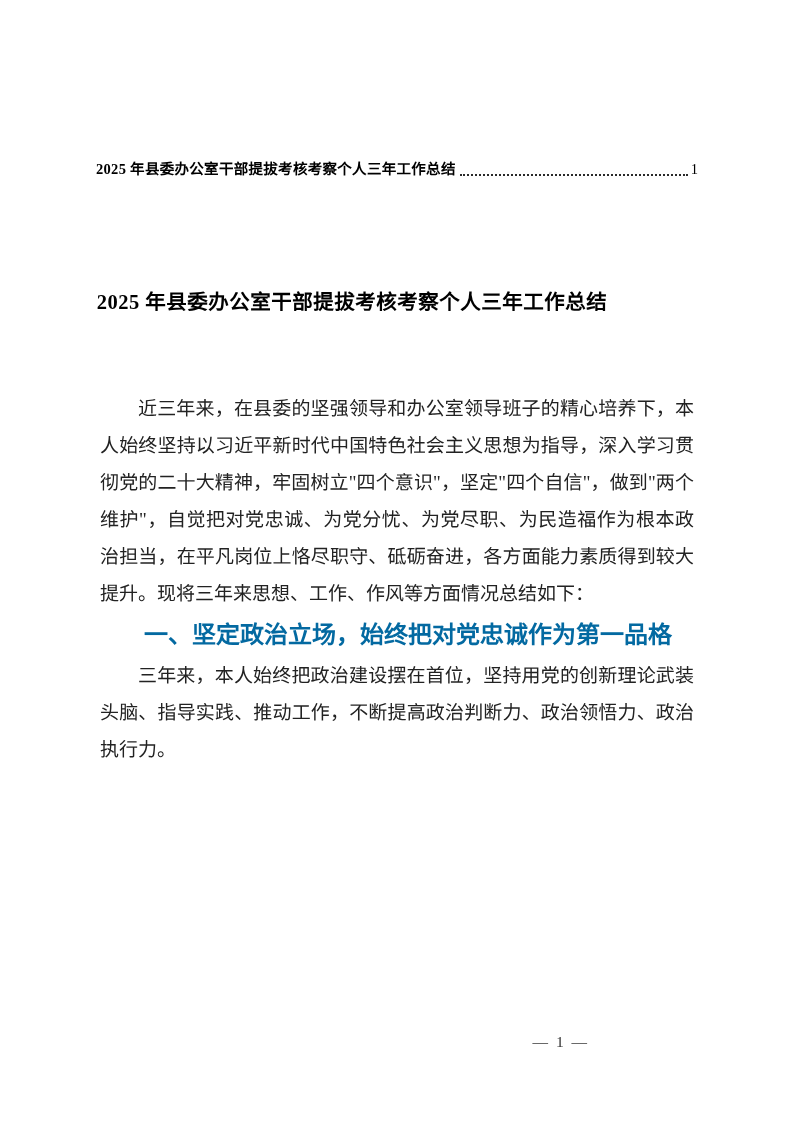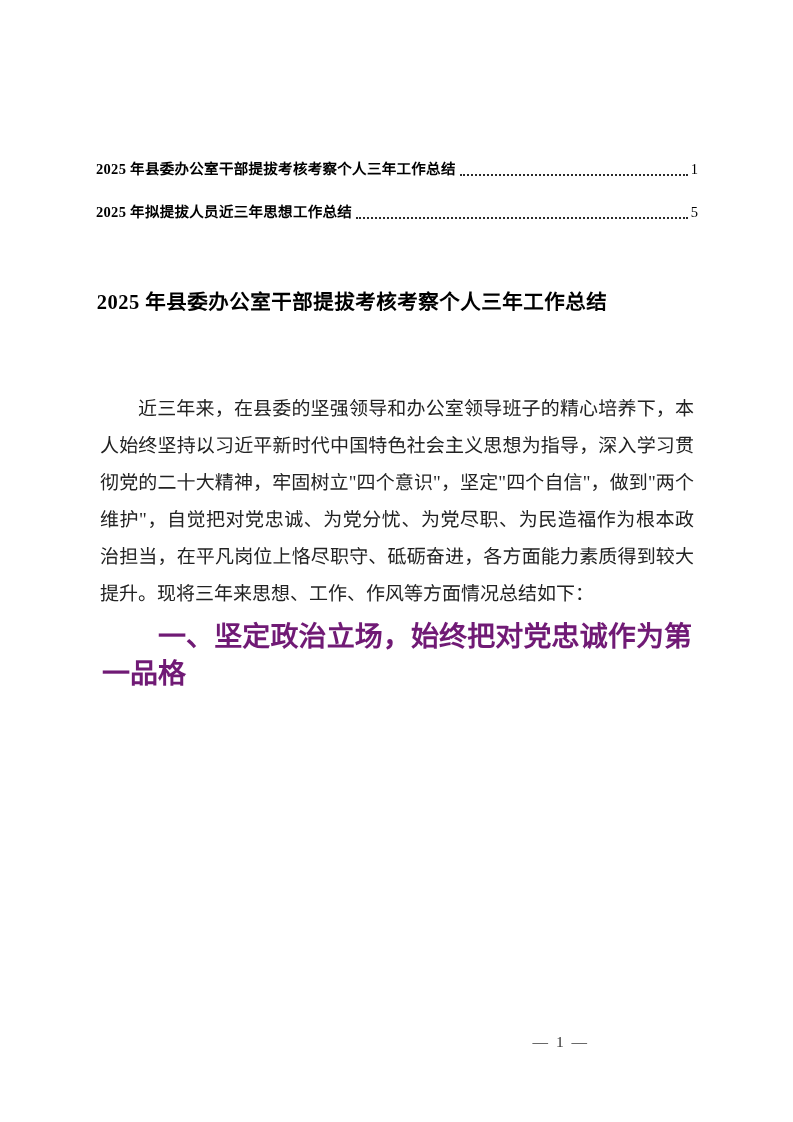--- a/index.html
+++ b/index.html
@@ -68,25 +68,25 @@
     font-size: 19px;
     line-height: 37px;
     text-align: justify;
     color: #222;
   }
   .para {
     margin: 4px;
     text-indent: 2em;
   }
   .section-heading {
-    margin: 6px;
+    margin: 0;
     text-indent: 2em;
     font-weight: bold;
-    font-size: 28px;
-    color: #701a75;
+    font-size: 24px;
+    color: #0369a1;
     font-family: "Liberation Sans", "DejaVu Sans", sans-serif;
     line-height: 37px;
   }
 
   
   .footer-page-number {
     position: absolute;
     top: 1033px;
     right: 130px;
     font-size: 15.5px;
@@ -99,29 +99,25 @@
 <body>
 
 <div class="page">
 
   <div class="toc">
     <div class="toc-entry">
       <span class="toc-label">2025 年县委办公室干部提拔考核考察个人三年工作总结</span>
       <span class="toc-leader"></span>
       <span class="toc-page">1</span>
     </div>
-    <div class="toc-entry">
-      <span class="toc-label">2025 年拟提拔人员近三年思想工作总结</span>
-      <span class="toc-leader"></span>
-      <span class="toc-page">5</span>
-    </div>
   </div>
 
   <h1 class="doc-title">2025 年县委办公室干部提拔考核考察个人三年工作总结</h1>
 
   <div class="doc-body">
     <p class="para">近三年来，在县委的坚强领导和办公室领导班子的精心培养下，本人始终坚持以习近平新时代中国特色社会主义思想为指导，深入学习贯彻党的二十大精神，牢固树立"四个意识"，坚定"四个自信"，做到"两个维护"，自觉把对党忠诚、为党分忧、为党尽职、为民造福作为根本政治担当，在平凡岗位上恪尽职守、砥砺奋进，各方面能力素质得到较大提升。现将三年来思想、工作、作风等方面情况总结如下：</p>
     <p class="section-heading">一、坚定政治立场，始终把对党忠诚作为第一品格</p>
+    <p class="para">三年来，本人始终把政治建设摆在首位，坚持用党的创新理论武装头脑、指导实践、推动工作，不断提高政治判断力、政治领悟力、政治执行力。</p>
   </div>
 
   <div class="footer-page-number">— 1 —</div>
 
 </div>
 
 </body></html>

